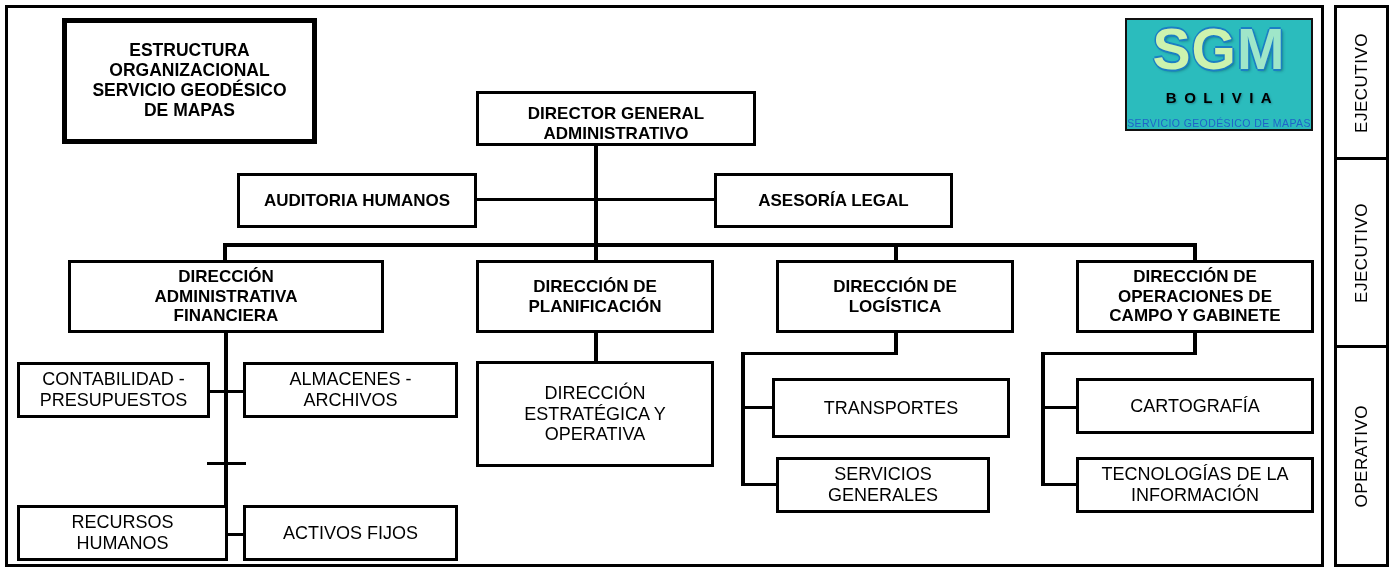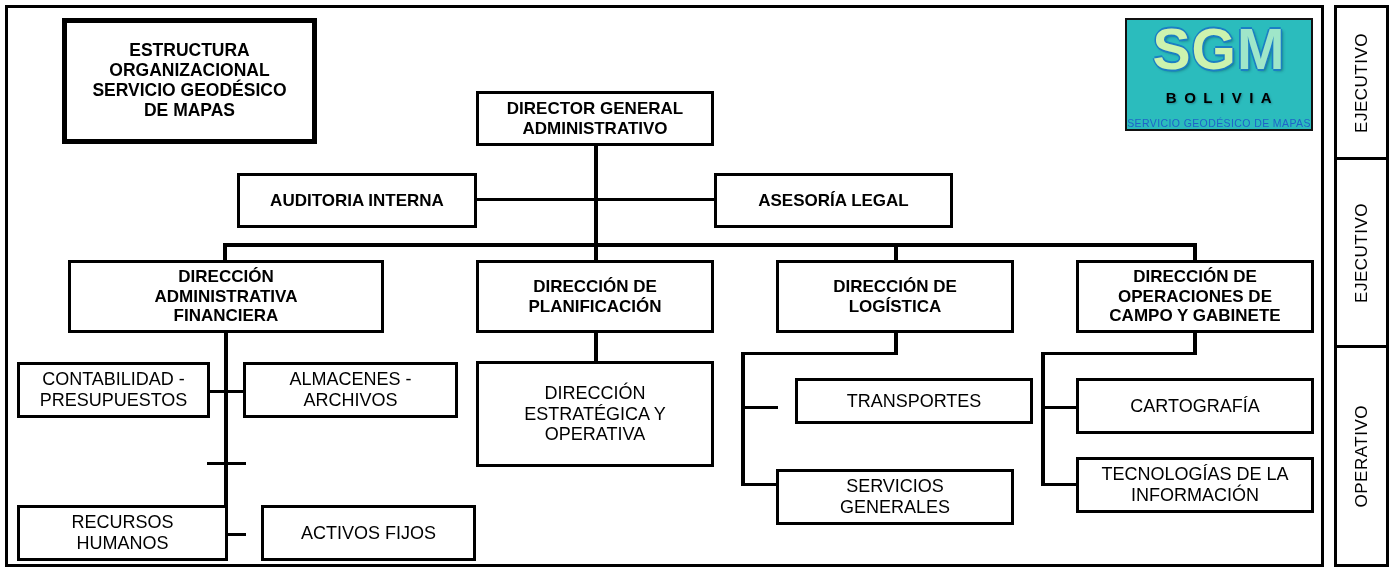--- a/index.html
+++ b/index.html
@@ -170,27 +170,27 @@
     <div class="ln" style="left:1033px; top:398px; width:37px; height:3px;"></div>
     <div class="ln" style="left:1033px; top:475px; width:37px; height:3px;"></div>
 
     <div class="box title-box" style="left:10px; top:10px; width:255px; height:126px;margin-left:44px;">
       <span class="txt">ESTRUCTURA
 ORGANIZACIONAL
 SERVICIO GEODÉSICO
 DE MAPAS</span>
     </div>
 
-    <div class="box bold" style="left:468px; top:83px; width:238px; height:55px;">
+    <div class="box bold" style="left:468px; top:83px; width:280px; height:55px;align-items:flex-end;">
       <span class="txt">DIRECTOR GENERAL
 ADMINISTRATIVO</span>
     </div>
 
     <div class="box bold" style="left:229px; top:165px; width:240px; height:55px;">
-      <span class="txt">AUDITORIA INTERNA</span>
+      <span class="txt">AUDITORIA HUMANOS</span>
     </div>
 
     <div class="box bold" style="left:706px; top:165px; width:239px; height:55px;">
       <span class="txt">ASESORÍA LEGAL</span>
     </div>
 
     <div class="box bold" style="left:60px; top:252px; width:316px; height:73px;">
       <span class="txt">DIRECCIÓN
 ADMINISTRATIVA
 FINANCIERA</span>
@@ -217,34 +217,34 @@
 PRESUPUESTOS</span>
     </div>
     <div class="box plain" style="left:235px; top:354px; width:215px; height:56px;">
       <span class="txt">ALMACENES -
 ARCHIVOS</span>
     </div>
     <div class="box plain" style="left:9px; top:497px; width:211px; height:56px;">
       <span class="txt">RECURSOS
 HUMANOS</span>
     </div>
-    <div class="box plain" style="left:235px; top:497px; width:215px; height:56px;margin-left:18px;">
+    <div class="box plain" style="left:235px; top:497px; width:215px; height:56px;">
       <span class="txt">ACTIVOS FIJOS</span>
     </div>
 
     <div class="box plain" style="left:468px; top:353px; width:238px; height:106px;">
       <span class="txt">DIRECCIÓN
 ESTRATÉGICA Y
 OPERATIVA</span>
     </div>
 
-    <div class="box plain" style="left:787px; top:370px; width:238px; height:46px;">
+    <div class="box plain" style="left:764px; top:370px; width:238px; height:60px;">
       <span class="txt">TRANSPORTES</span>
     </div>
-    <div class="box plain" style="left:768px; top:461px; width:238px; height:56px;">
+    <div class="box plain" style="left:768px; top:449px; width:214px; height:56px;">
       <span class="txt">SERVICIOS
 GENERALES</span>
     </div>
 
     <div class="box plain" style="left:1068px; top:370px; width:238px; height:56px;">
       <span class="txt">CARTOGRAFÍA</span>
     </div>
     <div class="box plain" style="left:1068px; top:449px; width:238px; height:56px;">
       <span class="txt">TECNOLOGÍAS DE LA
 INFORMACIÓN</span>

